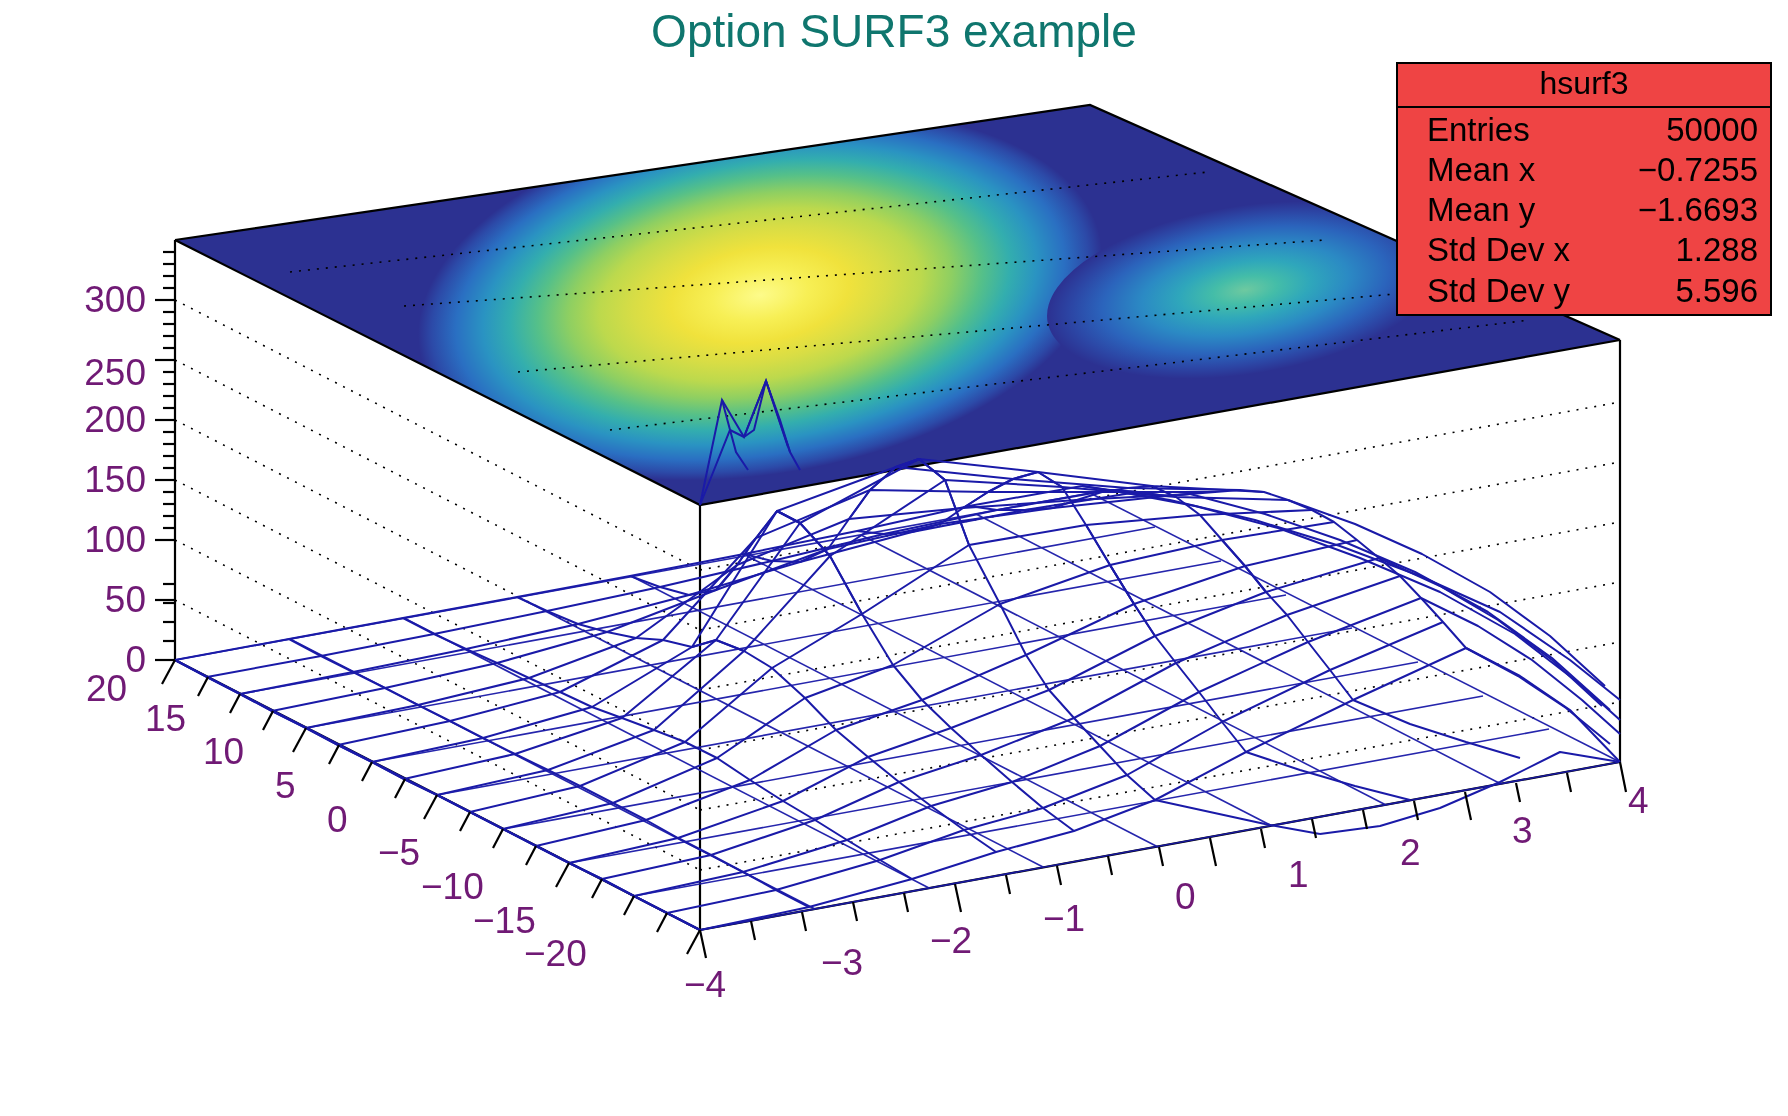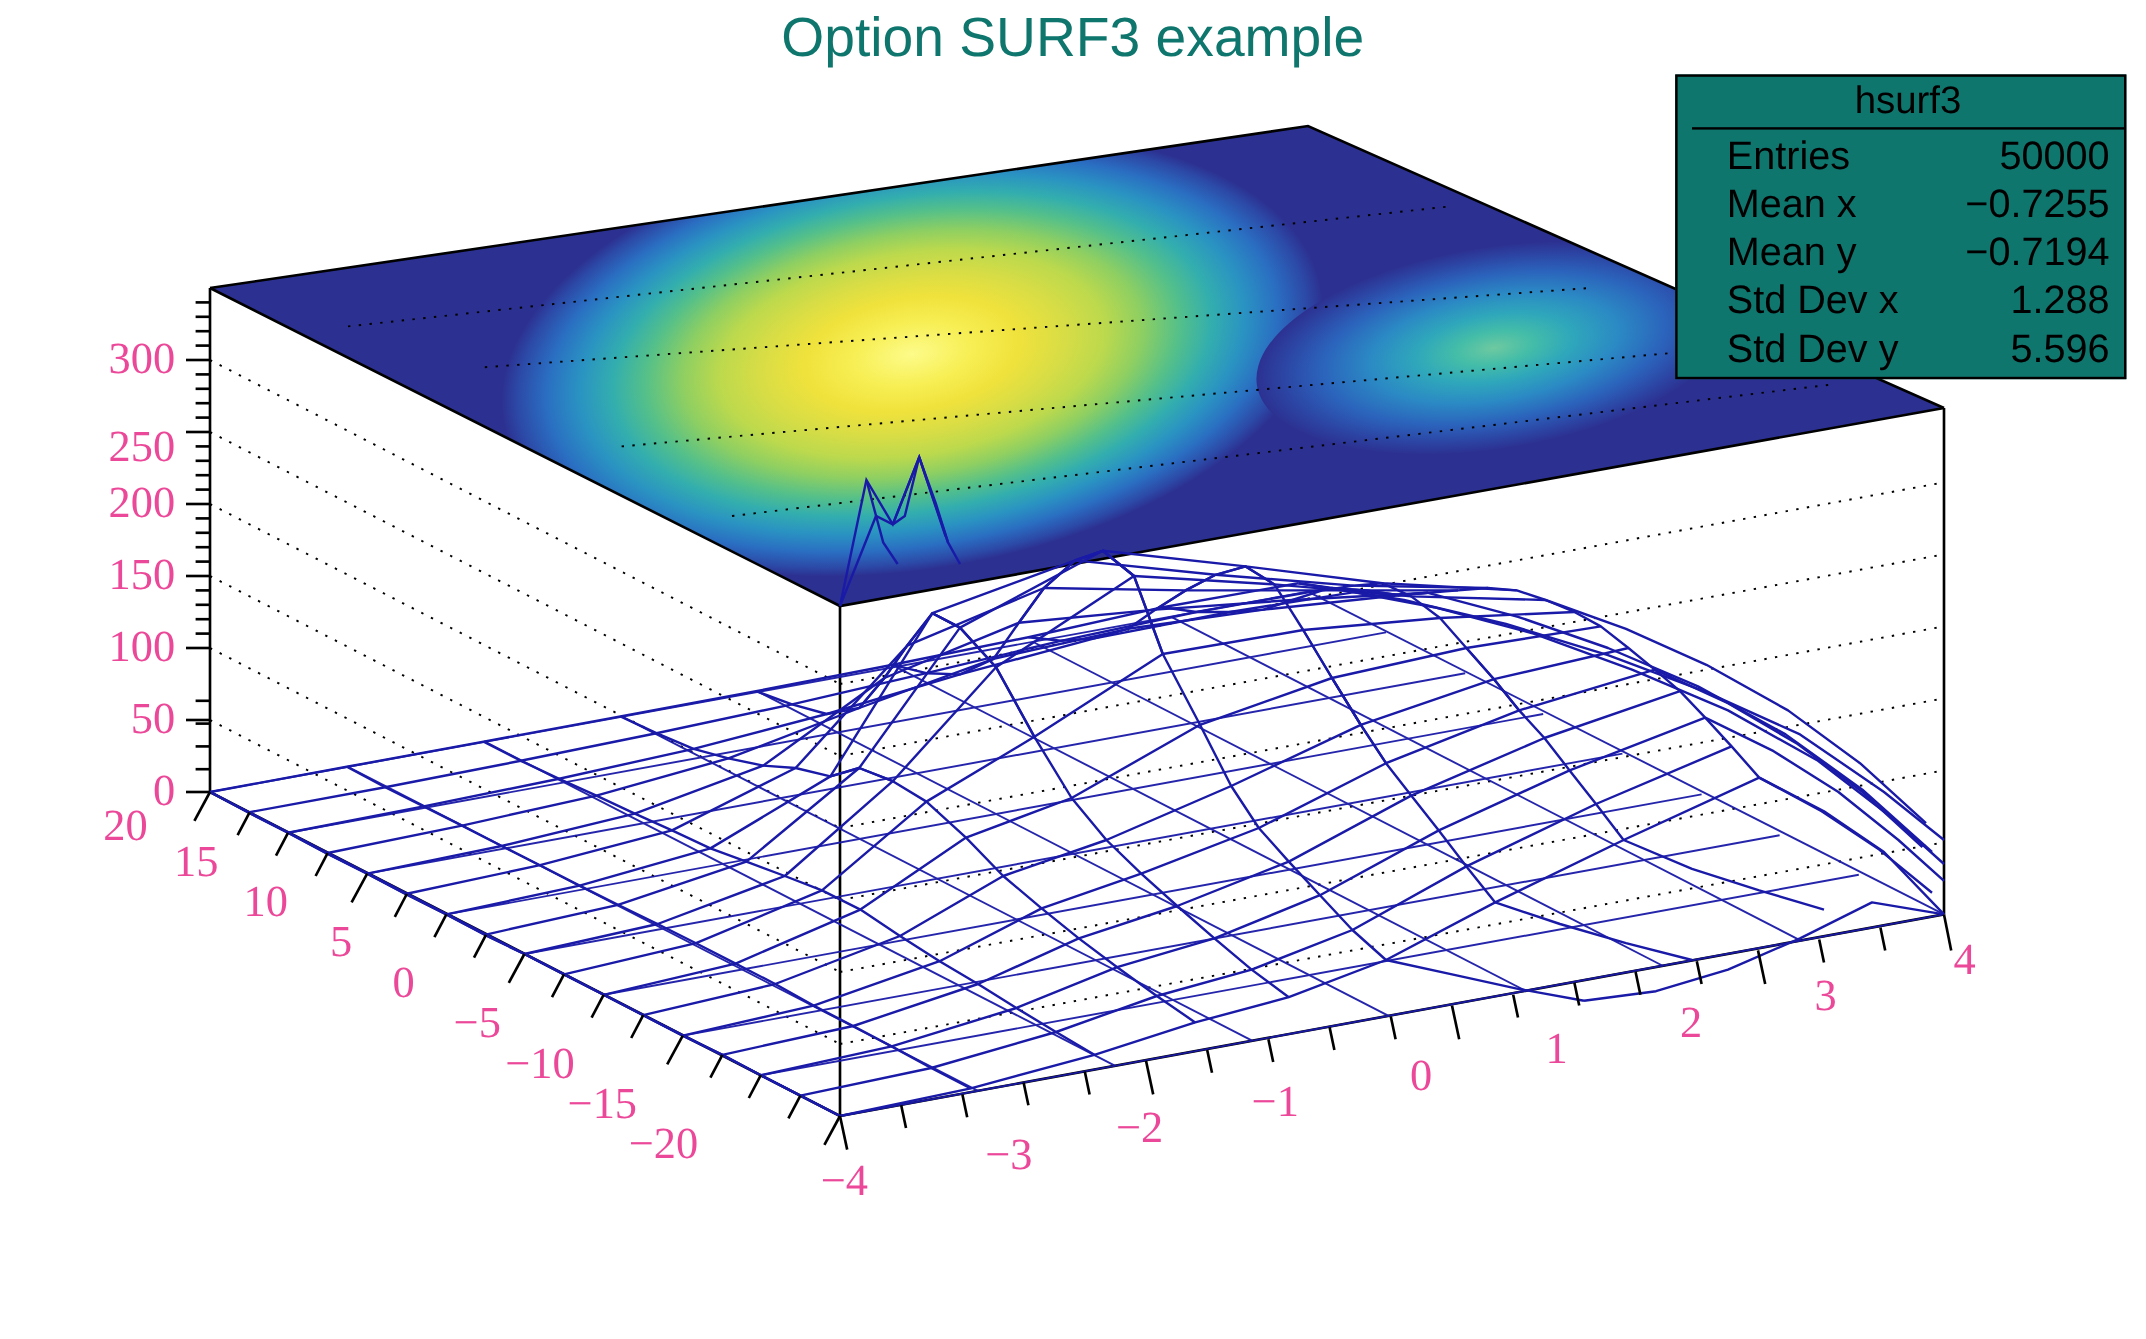--- a/index.html
+++ b/index.html
@@ -38,24 +38,23 @@
     color: #0f766e;
     letter-spacing: 0px;
   }
   
   .stats-box {
     position: absolute;
     left: 1396px;
     top: 62px;
     width: 376px;
     border: 2px solid #000000;
-    background: #0f766e;
+    background: #ef4444;
     box-sizing: border-box;
     font-family: "Liberation Sans", sans-serif;
-    padding-left: 12px;
   }
   .stats-title {
     text-align: center;
     font-size: 32px;
     padding: 3px 0 5px 0;
     border-bottom: 2px solid #000000;
     color: #000;
     line-height: 1.05;
   }
   .stats-rows {
@@ -71,22 +70,22 @@
     white-space: nowrap;
     margin-left: 19px;
   }
   .stats-row .k { text-align: left; }
   .stats-row .v { text-align: center; }
 
   
   .tick-label {
     position: absolute;
     font-size: 37px;
-    color: #ec4899;
-    font-family: Liberation Serif, serif;
+    color: #701a75;
+    font-family: Liberation Sans, sans-serif;
     white-space: nowrap;
     line-height: 1;
   }
   .tick-z { text-align: right; }
 </style>
 </head>
 <body>
 
 <div id="canvas-root">
 
@@ -355,21 +354,21 @@
       <div class="stats-row">
         <span class="k">Entries</span>
         <span class="v">50000</span>
       </div>
       <div class="stats-row">
         <span class="k">Mean x</span>
         <span class="v">−0.7255</span>
       </div>
       <div class="stats-row">
         <span class="k">Mean y</span>
-        <span class="v">−0.7194</span>
+        <span class="v">−1.6693</span>
       </div>
       <div class="stats-row">
         <span class="k">Std Dev x</span>
         <span class="v">1.288</span>
       </div>
       <div class="stats-row">
         <span class="k">Std Dev y</span>
         <span class="v">5.596</span>
       </div>
     </div>

